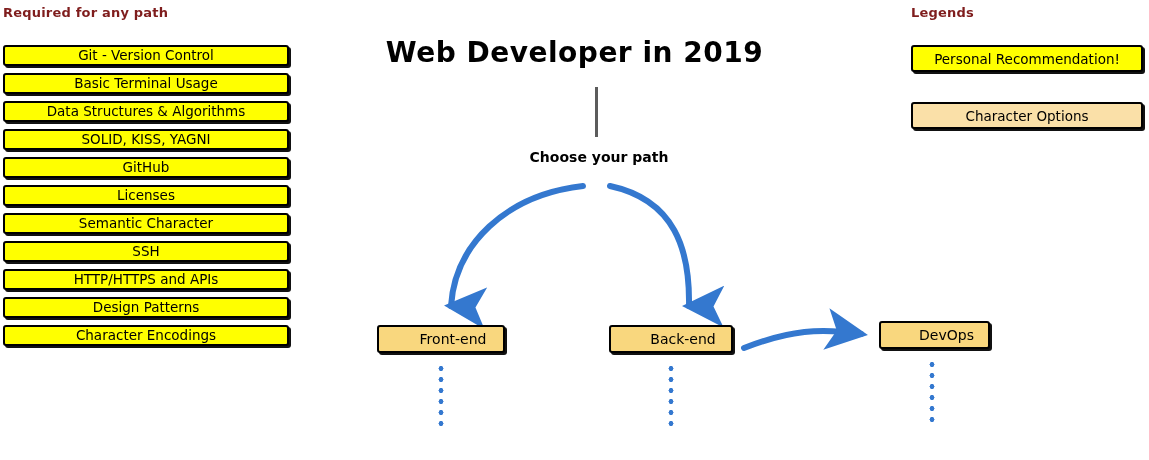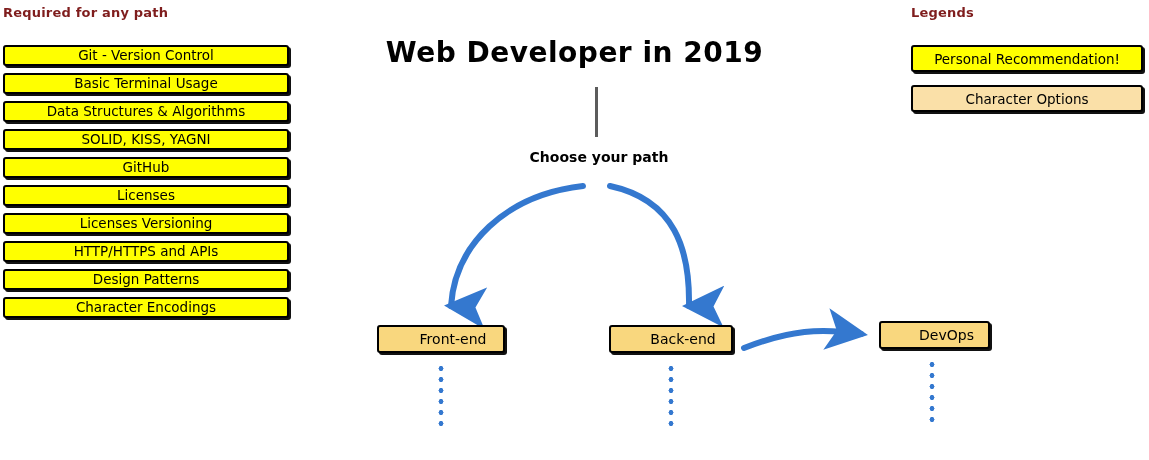--- a/index.html
+++ b/index.html
@@ -141,21 +141,21 @@
   #legends-list {
     position: absolute;
     left: 911px;
     top: 45px;
     width: 232px;
   }
   .legend-item {
     position: relative;
     box-sizing: border-box;
     height: 27px;
-    margin-bottom: 13px;
+    margin-bottom: 30px;
     border: 2px solid #000000;
     border-radius: 3px;
     box-shadow: 2px 2px 0 0 #111111;
     display: flex;
     align-items: center;
     justify-content: center;
     font-size: 13.5px;
     color: #000000;
     white-space: nowrap;
   }
@@ -182,21 +182,24 @@
     <div class="req-item">
       <span>SOLID, KISS, YAGNI</span>
     </div>
     <div class="req-item">
       <span>GitHub</span>
     </div>
     <div class="req-item">
       <span>Licenses</span>
     </div>
     <div class="req-item">
-      <span>Licenses Versioning</span>
+      <span>Semantic Character</span>
+    </div>
+    <div class="req-item">
+      <span>SSH</span>
     </div>
     <div class="req-item">
       <span>HTTP/HTTPS and APIs</span>
     </div>
     <div class="req-item">
       <span>Design Patterns</span>
     </div>
     <div class="req-item">
       <span>Character Encodings</span>
     </div>

